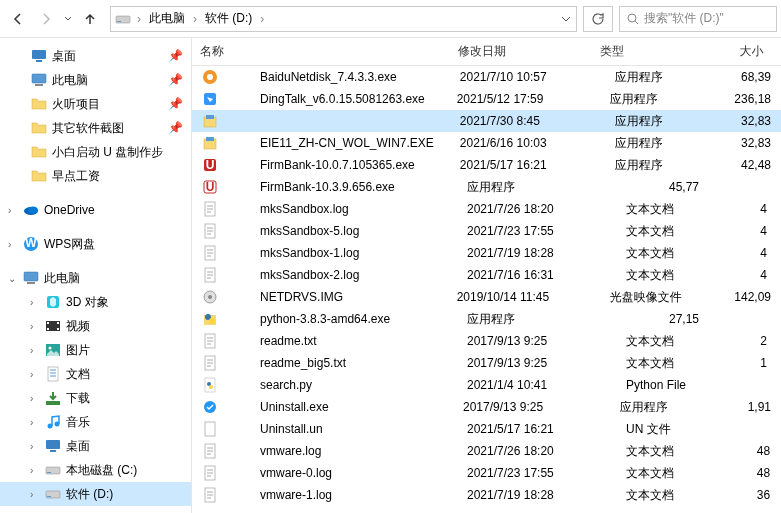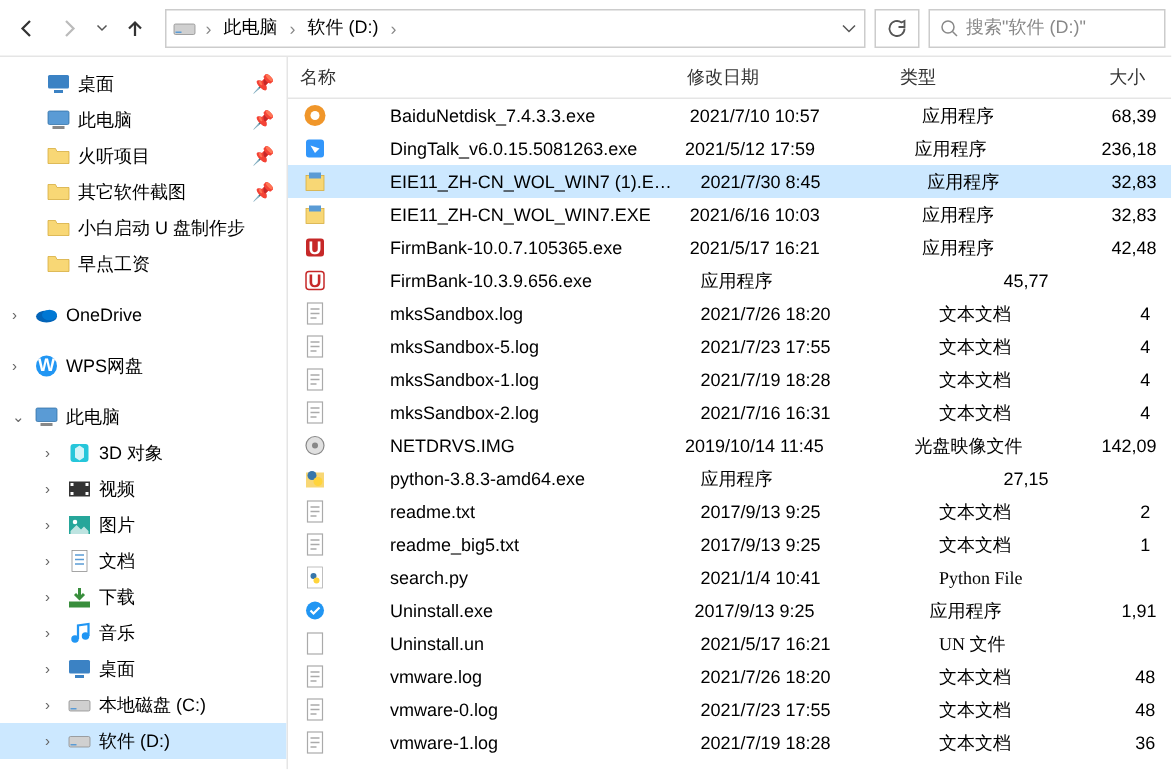--- a/index.html
+++ b/index.html
@@ -23,21 +23,21 @@
 .tree-item .tw { width: 14px; color: #666; font-size: 10px; }
 .tree-item .ic { width: 18px; height: 18px; margin-right: 4px; display: flex; align-items: center; justify-content: center; }
 .tree-item .lbl { color: #000; white-space: nowrap; }
 .spacer { height: 10px; }
 .pin { margin-left: auto; color: #888; padding-right: 8px; }
 .content { flex: 1; display: flex; flex-direction: column; overflow: hidden; }
 .col-headers { height: 28px; display: flex; align-items: center; border-bottom: 1px solid #e5e5e5; color: #333; }
 .col-headers > div { padding: 0 8px; }
 .c-name { width: 258px; }
 .c-date { width: 142px; }
-.c-type { width: 130px; font-family: Liberation Serif, serif; }
+.c-type { width: 130px; }
 .c-size { flex: 1; text-align: center; padding-right: 10px; }
 .file-list { flex: 1; overflow-y: auto; }
 .row { height: 22px; display: flex; align-items: center; cursor: pointer; }
 .row.sel { background: #cce8ff; }
 .row .c-name { display: flex; align-items: center; padding-left: 10px; gap: 36px; }
 .row .fi { width: 16px; height: 16px; margin-right: 6px; display: flex; align-items: center; justify-content: center; flex-shrink: 0; }
 .row .fn { white-space: nowrap; overflow: hidden; text-overflow: ellipsis; }
 .row .c-date, .row .c-type { color: #000; margin-left: 17px; }
 svg { display: block; }
 </style>
@@ -399,21 +399,20 @@
     <div class="c-type">应用程序</div>
     <div class="c-size">236,18</div>
   </div>
         <div class="row sel">
     <div class="c-name">
             <span class="fi">
               <svg width="16" height="16">
                 <use href="#i-installer"></use>
               </svg>
             </span>
-            <span class="fn">EIE11_ZH-CN_WOL_WIN7 (1).EXE</span>
           </div>
     <div class="c-date">2021/7/30 8:45</div>
     <div class="c-type">应用程序</div>
     <div class="c-size">32,83</div>
   </div>
         <div class="row ">
     <div class="c-name">
             <span class="fi">
               <svg width="16" height="16">
                 <use href="#i-installer"></use>

